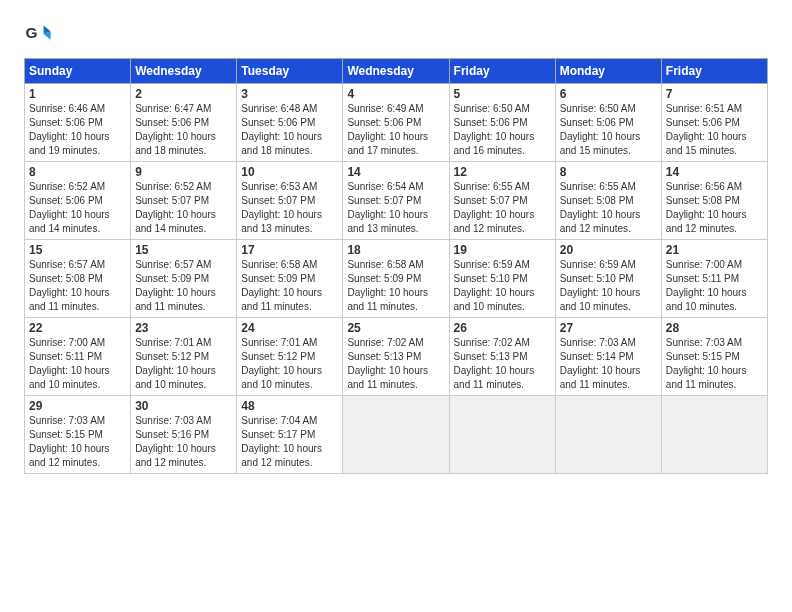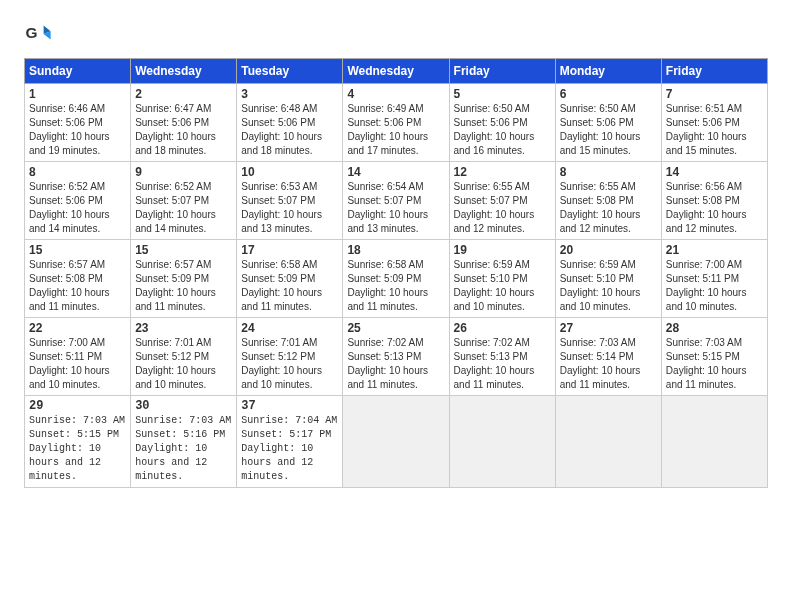--- a/index.html
+++ b/index.html
@@ -75,21 +75,20 @@
       font-size: 9.5px;
       color: #333;
       background: #fff;
       height: 78px;
     }
     .calendar td.empty {
       background: #f0f0f0;
     }
     .calendar tr:last-child td {
       height: 68px;
-      font-family: Liberation Mono, monospace;
     }
     .day-num {
       font-size: 12px;
       font-weight: bold;
       color: #333;
       display: block;
       margin-bottom: 1px;
     }
     .day-info {
       font-size: 10px;
@@ -194,21 +193,21 @@
           <td><span class="day-num">27</span>
         <span class="day-info">Sunrise: 7:03 AM<br>Sunset: 5:14 PM<br>Daylight: 10 hours and 11 minutes.</span></td>
           <td><span class="day-num">28</span>
         <span class="day-info">Sunrise: 7:03 AM<br>Sunset: 5:15 PM<br>Daylight: 10 hours and 11 minutes.</span></td>
         </tr>
         <tr>
           <td><span class="day-num">29</span>
         <span class="day-info">Sunrise: 7:03 AM<br>Sunset: 5:15 PM<br>Daylight: 10 hours and 12 minutes.</span></td>
           <td><span class="day-num">30</span>
         <span class="day-info">Sunrise: 7:03 AM<br>Sunset: 5:16 PM<br>Daylight: 10 hours and 12 minutes.</span></td>
-          <td><span class="day-num">37</span>
+          <td><span class="day-num">48</span>
         <span class="day-info">Sunrise: 7:04 AM<br>Sunset: 5:17 PM<br>Daylight: 10 hours and 12 minutes.</span></td>
           <td class="empty"></td>
           <td class="empty"></td>
           <td class="empty"></td>
           <td class="empty"></td>
         </tr>
       </tbody>
   </table>
 </div>
 

